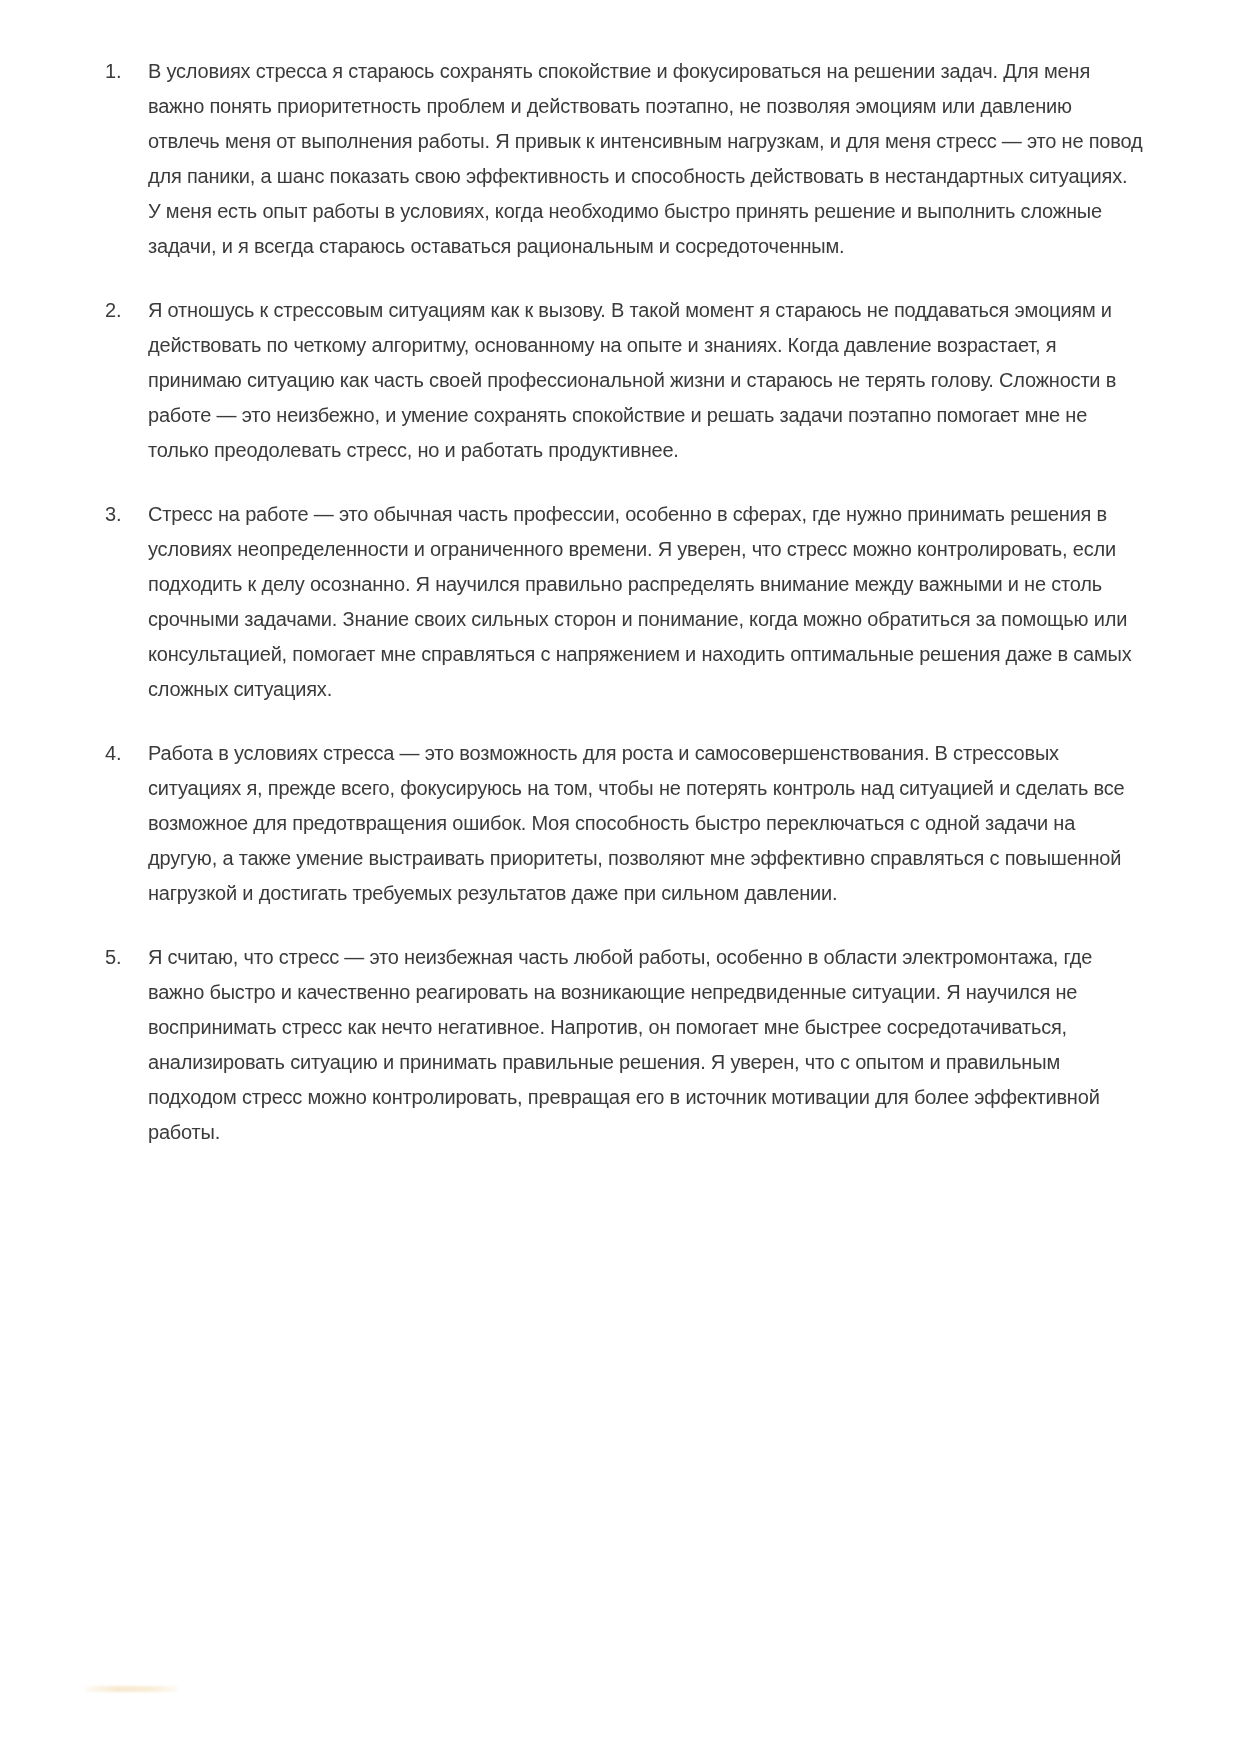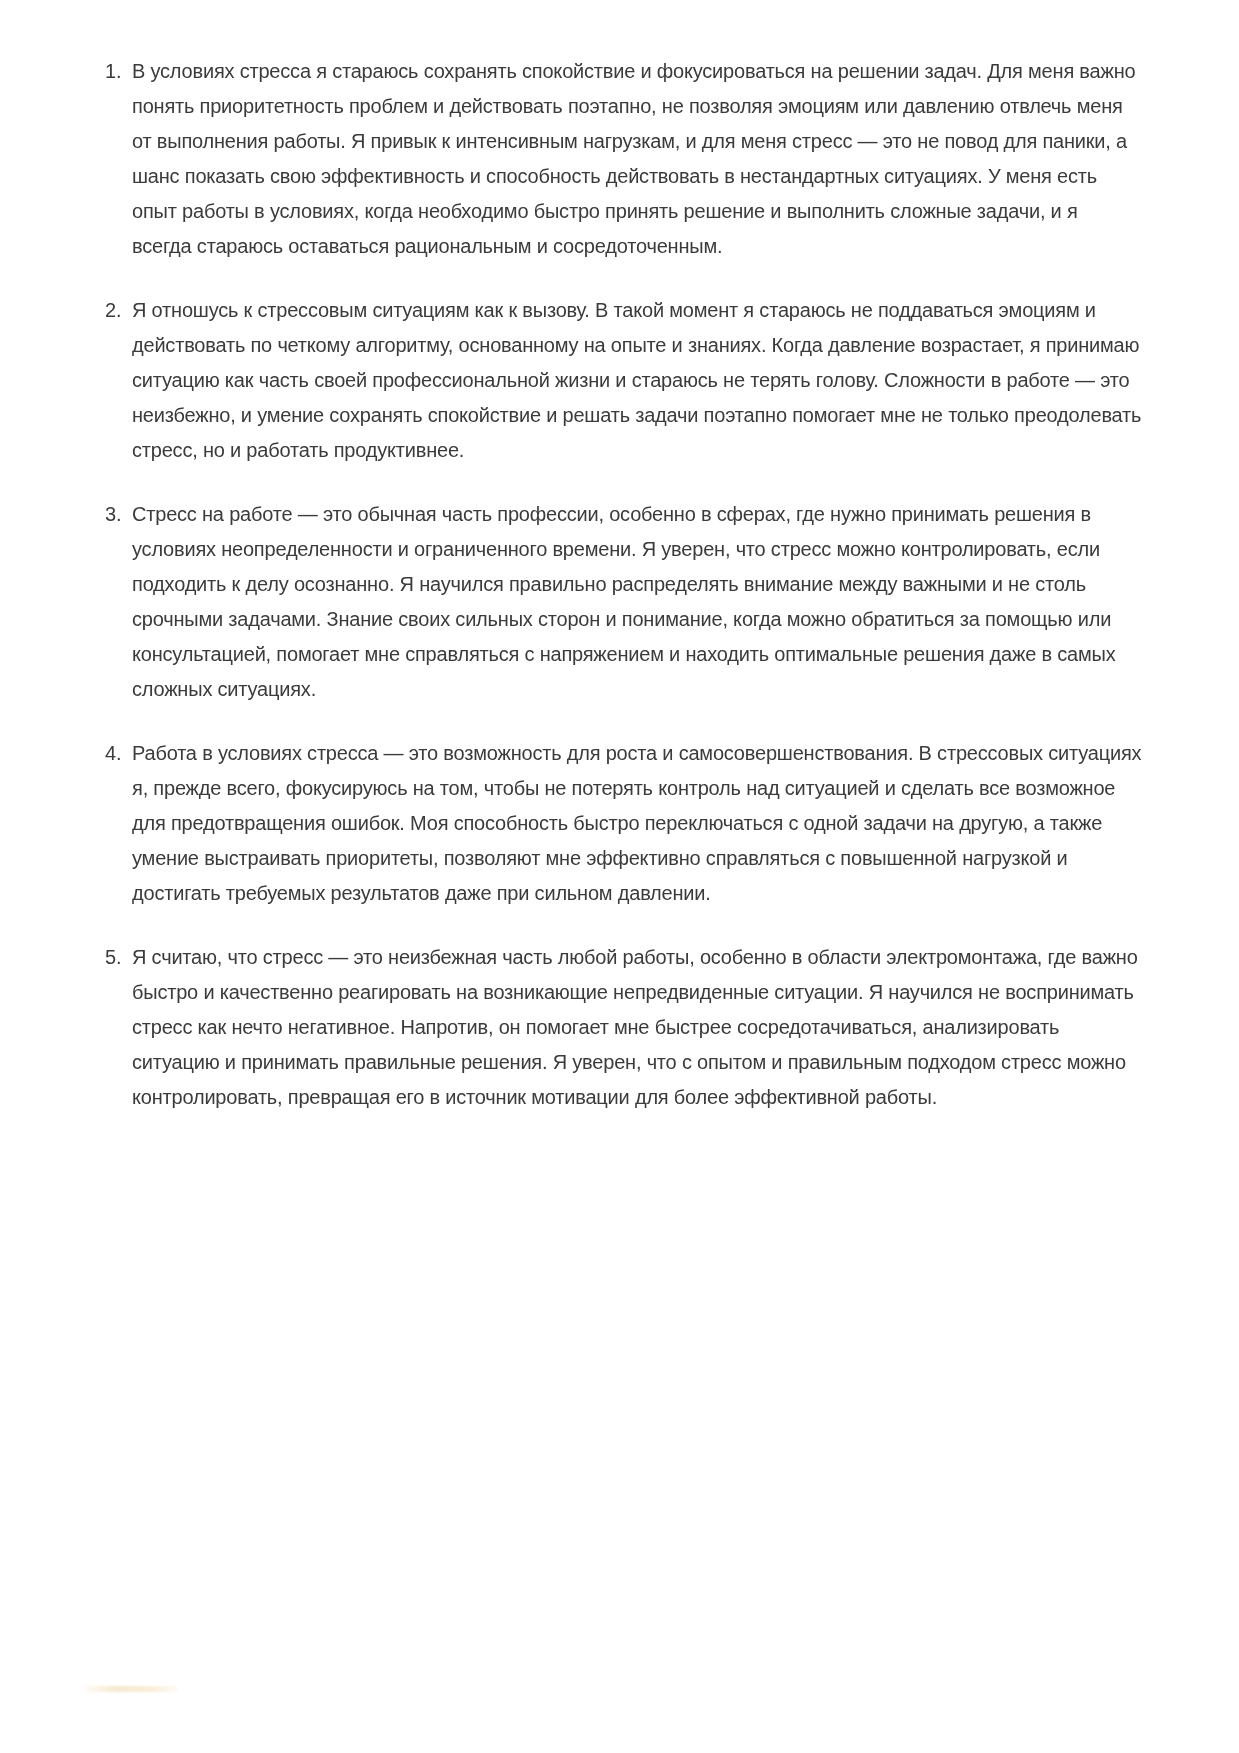--- a/index.html
+++ b/index.html
@@ -30,20 +30,21 @@
   .item-number {
     flex: 0 0 27px;
     width: 27px;
     text-align: left;
     white-space: nowrap;
   }
   .item-text {
     flex: 1 1 auto;
     max-width: 1010px;
     text-align: left;
+    margin-left: 16px;
   }
   .watermark-smudge {
     position: absolute;
     left: 85px;
     top: 1686px;
     width: 93px;
     height: 6px;
     border-radius: 3px;
     background: linear-gradient(to right,
       rgba(250, 238, 216, 0.25),

